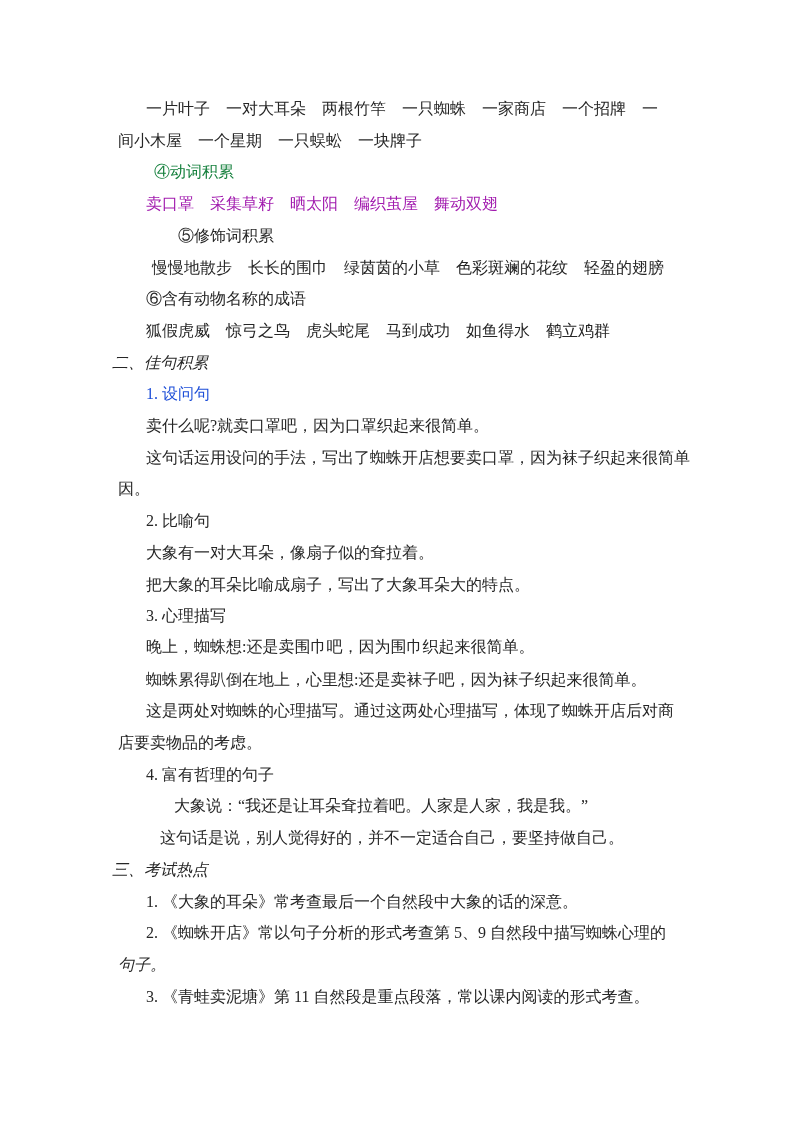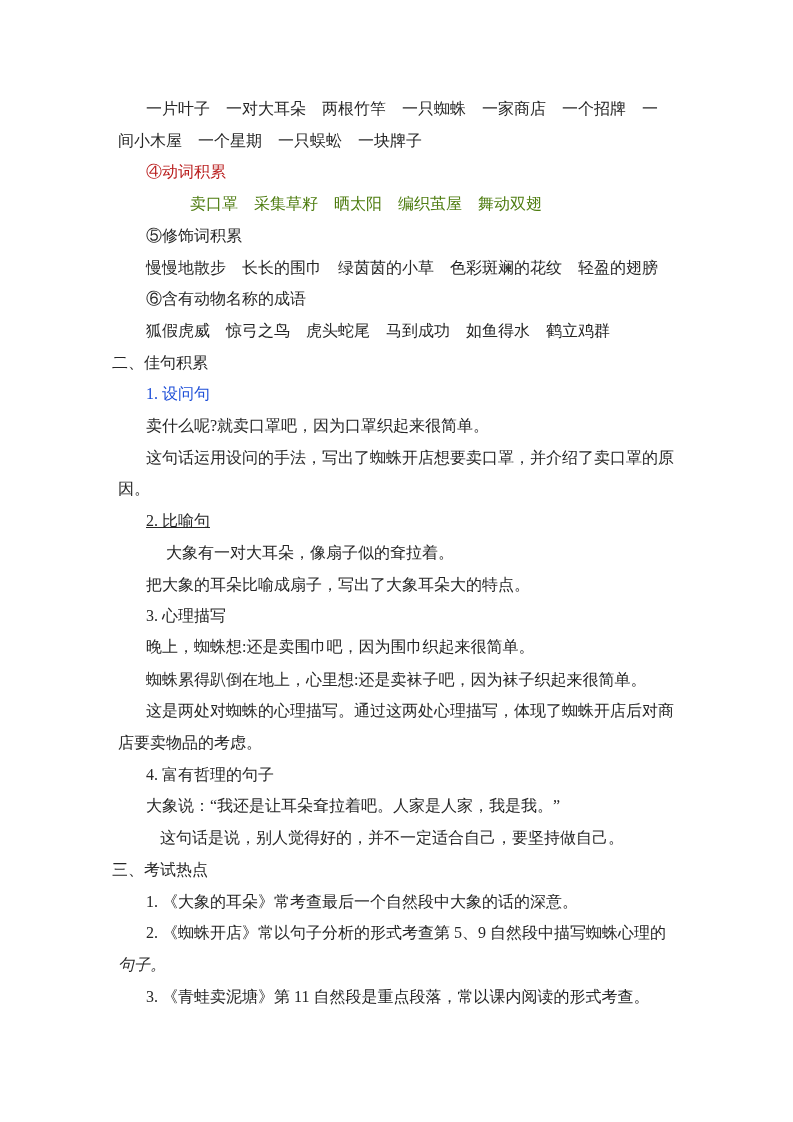--- a/index.html
+++ b/index.html
@@ -18,52 +18,52 @@
   .text-line {
     position: absolute;
     font-size: 16px;
     line-height: 17px;
     letter-spacing: 0px;
     color: #262626;
     white-space: pre;
     -webkit-font-smoothing: antialiased;
   }
   
-  .indent-heading { left: 112px; }
+  .indent-heading { left: 112px; font-style: italic; }
   .indent-margin  { left: 118px; }
   .indent-para    { left: 146px; }
 </style>
 </head>
 <body>
 
 <div class="page" style="background: rgb(255, 255, 255);">
   <div id="text-block">
       <div class="text-line indent-para" style="top: 100px; color: rgb(38, 38, 38);">一片叶子　一对大耳朵　两根竹竿　一只蜘蛛　一家商店　一个招牌　一</div>
       <div class="text-line indent-margin" style="top: 131.7px; color: rgb(38, 38, 38);">间小木屋　一个星期　一只蜈蚣　一块牌子</div>
-      <div class="text-line indent-para" style="top: 163.4px; color: #b91c1c;">④动词积累</div>
-      <div class="text-line indent-para" style="top: 195.1px; color: #4d7c0f; margin-left: 44px;">卖口罩　采集草籽　晒太阳　编织茧屋　舞动双翅</div>
-      <div class="text-line indent-para" style="top: 226.8px; color: rgb(38, 38, 38);">⑤修饰词积累</div>
-      <div class="text-line indent-para" style="top: 258.5px; color: rgb(38, 38, 38);">慢慢地散步　长长的围巾　绿茵茵的小草　色彩斑斓的花纹　轻盈的翅膀</div>
+      <div class="text-line indent-para" style="top: 163.4px; color: #15803d; margin-left: 8px;">④动词积累</div>
+      <div class="text-line indent-para" style="top: 195.1px; color: #a21caf;">卖口罩　采集草籽　晒太阳　编织茧屋　舞动双翅</div>
+      <div class="text-line indent-para" style="top: 226.8px; color: rgb(38, 38, 38); margin-left: 32px;">⑤修饰词积累</div>
+      <div class="text-line indent-para" style="top: 258.5px; color: rgb(38, 38, 38); margin-left: 6px;">慢慢地散步　长长的围巾　绿茵茵的小草　色彩斑斓的花纹　轻盈的翅膀</div>
       <div class="text-line indent-para" style="top: 290.2px; color: rgb(38, 38, 38);">⑥含有动物名称的成语</div>
       <div class="text-line indent-para" style="top: 321.9px; color: rgb(38, 38, 38);">狐假虎威　惊弓之鸟　虎头蛇尾　马到成功　如鱼得水　鹤立鸡群</div>
       <div class="text-line indent-heading" style="top: 353.6px; color: rgb(38, 38, 38);">二、佳句积累</div>
       <div class="text-line indent-para" style="top: 385.3px; color: #1d4ed8;">1. 设问句</div>
       <div class="text-line indent-para" style="top: 417px; color: rgb(38, 38, 38);">卖什么呢?就卖口罩吧，因为口罩织起来很简单。</div>
-      <div class="text-line indent-para" style="top: 448.7px; color: rgb(38, 38, 38);">这句话运用设问的手法，写出了蜘蛛开店想要卖口罩，并介绍了卖口罩的原</div>
+      <div class="text-line indent-para" style="top: 448.7px; color: rgb(38, 38, 38);">这句话运用设问的手法，写出了蜘蛛开店想要卖口罩，因为袜子织起来很简单</div>
       <div class="text-line indent-margin" style="top: 480.4px; color: rgb(38, 38, 38);">因。</div>
-      <div class="text-line indent-para" style="top: 512.1px; color: rgb(38, 38, 38); text-decoration: underline;">2. 比喻句</div>
-      <div class="text-line indent-para" style="top: 543.8px; color: rgb(38, 38, 38); margin-left: 20px;">大象有一对大耳朵，像扇子似的耷拉着。</div>
+      <div class="text-line indent-para" style="top: 512.1px; color: rgb(38, 38, 38);">2. 比喻句</div>
+      <div class="text-line indent-para" style="top: 543.8px; color: rgb(38, 38, 38);">大象有一对大耳朵，像扇子似的耷拉着。</div>
       <div class="text-line indent-para" style="top: 575.5px; color: rgb(38, 38, 38);">把大象的耳朵比喻成扇子，写出了大象耳朵大的特点。</div>
       <div class="text-line indent-para" style="top: 607.2px; color: rgb(38, 38, 38);">3. 心理描写</div>
       <div class="text-line indent-para" style="top: 638px; color: rgb(38, 38, 38);">晚上，蜘蛛想:还是卖围巾吧，因为围巾织起来很简单。</div>
       <div class="text-line indent-para" style="top: 670.6px; color: rgb(38, 38, 38);">蜘蛛累得趴倒在地上，心里想:还是卖袜子吧，因为袜子织起来很简单。</div>
       <div class="text-line indent-para" style="top: 702.3px; color: rgb(38, 38, 38);">这是两处对蜘蛛的心理描写。通过这两处心理描写，体现了蜘蛛开店后对商</div>
       <div class="text-line indent-margin" style="top: 734px; color: rgb(38, 38, 38);">店要卖物品的考虑。</div>
       <div class="text-line indent-para" style="top: 765.7px; color: rgb(38, 38, 38);">4. 富有哲理的句子</div>
-      <div class="text-line indent-para" style="top: 797.4px; color: rgb(38, 38, 38);">大象说：“我还是让耳朵耷拉着吧。人家是人家，我是我。”</div>
+      <div class="text-line indent-para" style="top: 797.4px; color: rgb(38, 38, 38); margin-left: 28px;">大象说：“我还是让耳朵耷拉着吧。人家是人家，我是我。”</div>
       <div class="text-line indent-para" style="top: 829.1px; color: rgb(38, 38, 38); margin-left: 14px;">这句话是说，别人觉得好的，并不一定适合自己，要坚持做自己。</div>
       <div class="text-line indent-heading" style="top: 860.8px; color: rgb(38, 38, 38);">三、考试热点</div>
       <div class="text-line indent-para" style="top: 892.5px; color: rgb(38, 38, 38); text-align: center;">1. 《大象的耳朵》常考查最后一个自然段中大象的话的深意。</div>
       <div class="text-line indent-para" style="top: 924.2px; color: rgb(38, 38, 38);">2. 《蜘蛛开店》常以句子分析的形式考查第 5、9 自然段中描写蜘蛛心理的</div>
       <div class="text-line indent-margin" style="top: 955.9px; color: rgb(38, 38, 38); font-style: italic;">句子。</div>
       <div class="text-line indent-para" style="top: 987.6px; color: rgb(38, 38, 38);">3. 《青蛙卖泥塘》第 11 自然段是重点段落，常以课内阅读的形式考查。</div>
     </div>
 </div>
 
 </body></html>

